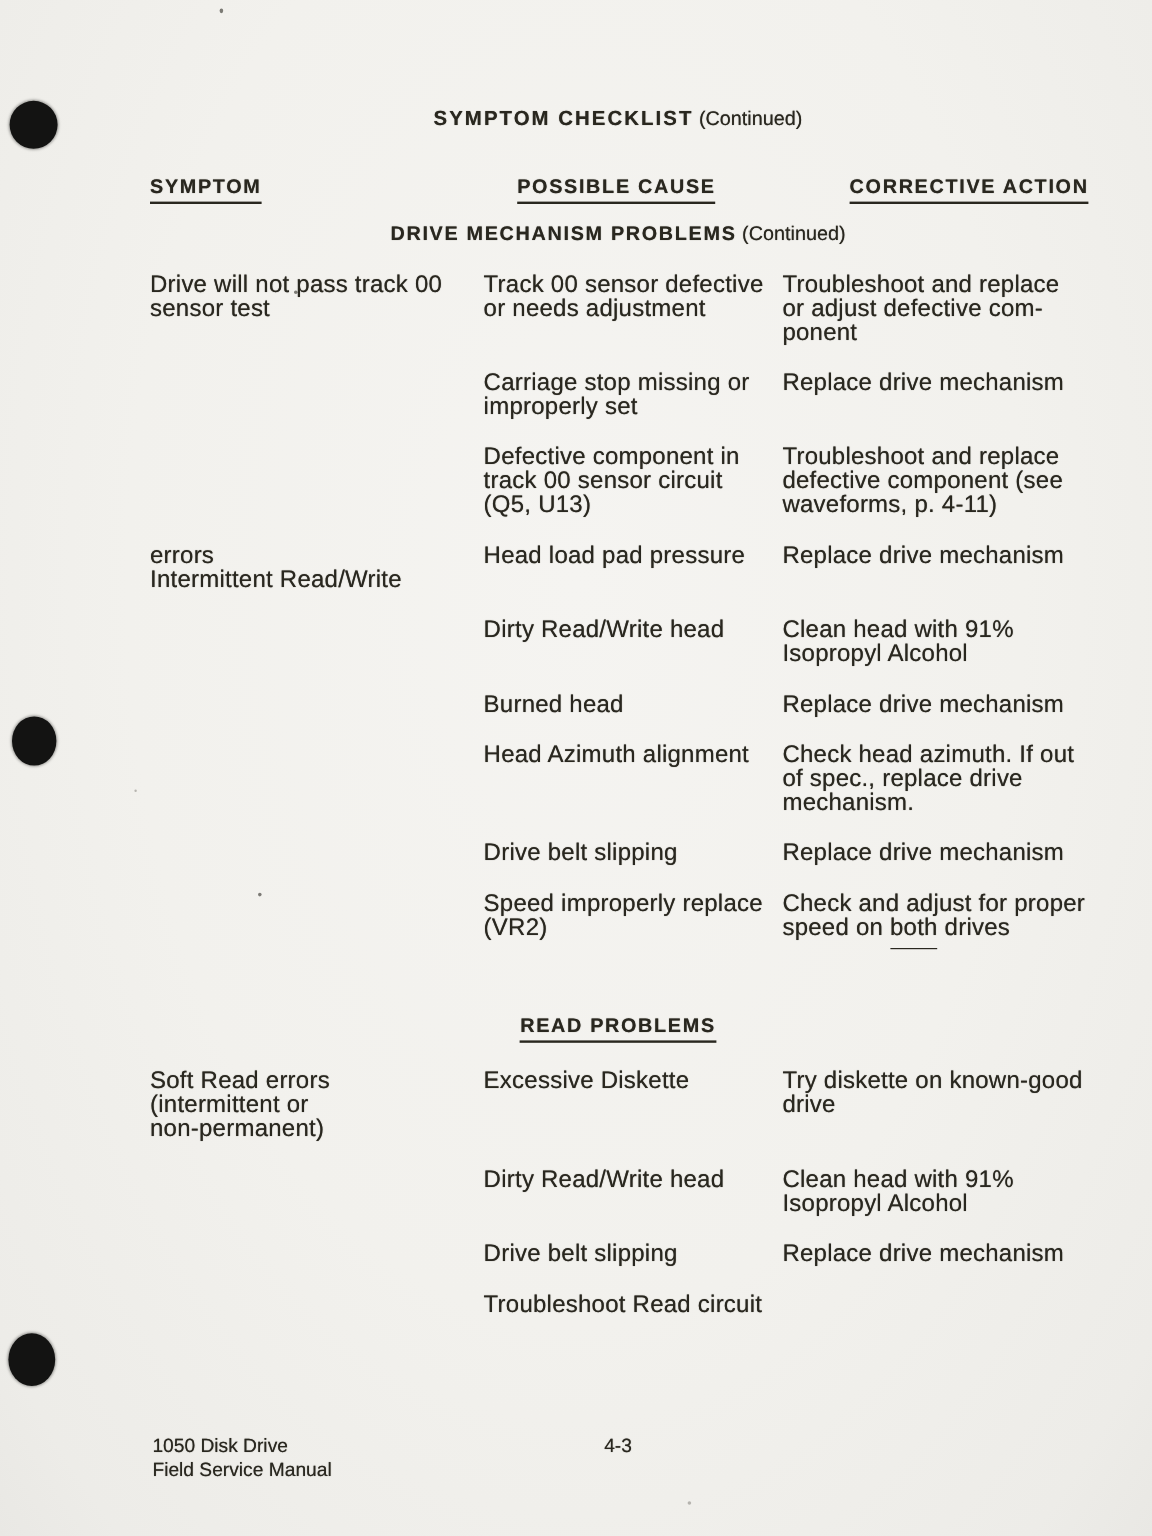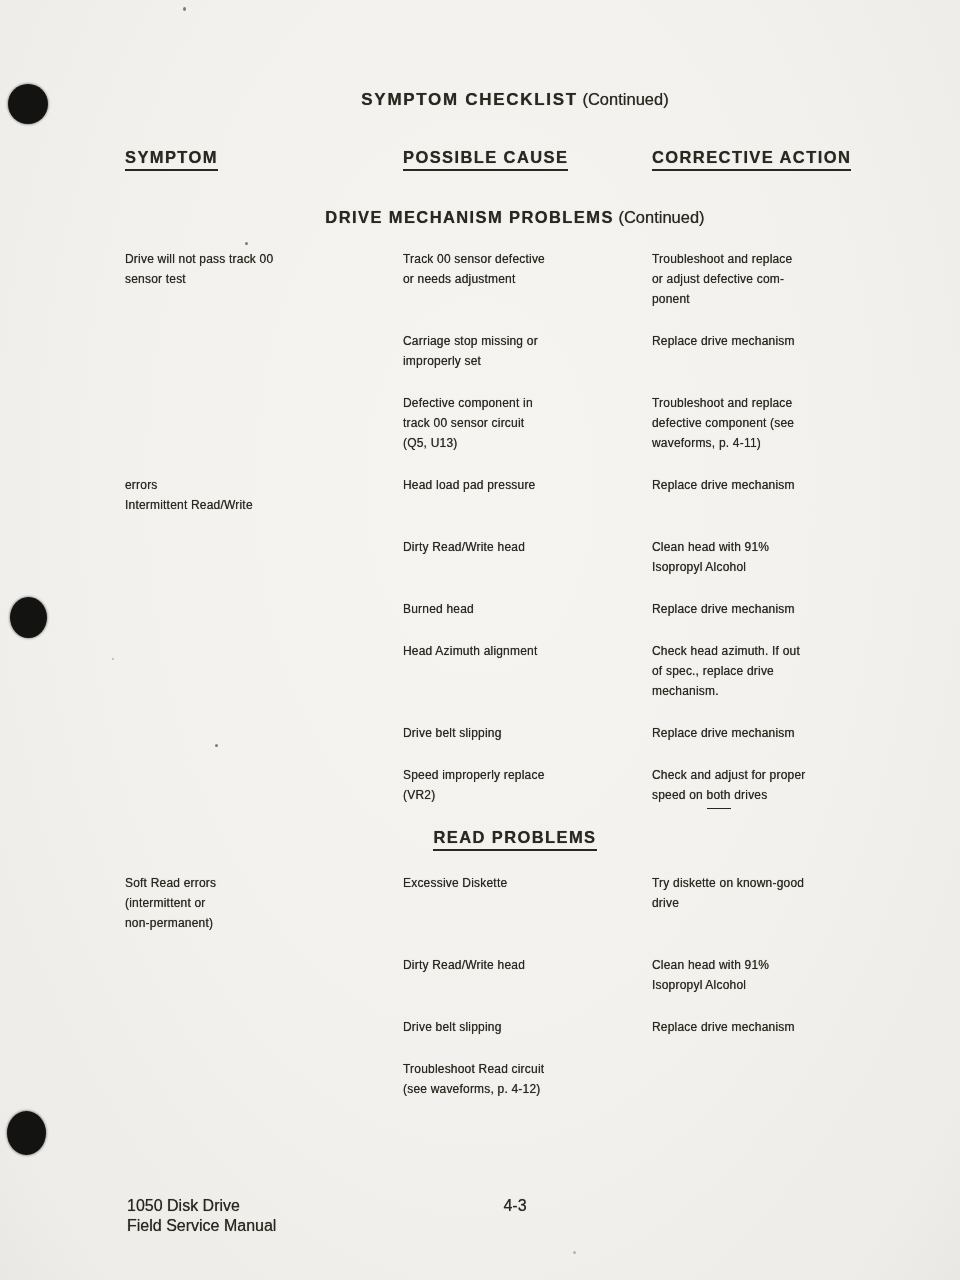--- a/index.html
+++ b/index.html
@@ -17,36 +17,37 @@
   .content{
     position:absolute; left:125px; top:10px; width:780px; height:100%;
   }
   .doc-title{
     margin-top:78px; text-align:center; font-size:16.5px; line-height:22px;
     margin-bottom:36px; white-space:nowrap;
   }
   .doc-title .b{ font-weight:bold; font-size:17px; letter-spacing:1.7px; }
   .colheads{
     display:grid; grid-template-columns:278px 249px 253px;
-    margin-bottom:36px;
+    margin-bottom:15px;
+    gap:28px;
   }
   .colhead{ font-weight:bold; font-size:16.5px; letter-spacing:1.4px; line-height:20px; }
   .colhead span{
     display:inline-block; border-bottom:2.5px solid #29271f; padding-bottom:2px;
   }
   .section{
     text-align:center; font-size:16.5px; line-height:20px; margin:0 0 22px 0; white-space:nowrap;
   }
-  .section .b{ font-weight:bold; letter-spacing:1.4px; }
+  .section .b{ font-weight:bold; letter-spacing:1.4px;margin-top:40px; }
   .section .b.uln-h{ border-bottom:2.5px solid #29271f; padding-bottom:2px; display:inline-block; }
   .row{
     display:grid; grid-template-columns:278px 249px 253px;
     margin-bottom:22px;
   }
-  .cell{ font-size:12px; line-height:20px; letter-spacing:0.2px; }
+  .cell{ font-size:20px; line-height:20px; letter-spacing:0.2px; }
   .cell .ln{ white-space:nowrap; }
   .uln{ border-bottom:1.8px solid #29271f; padding-bottom:6px; }
   .footer{
     position:absolute; left:0; top:1186px; width:780px; font-size:16px; line-height:20px;
   }
   .footer .doc-id{ position:absolute; left:2px; top:0; }
   .footer .pagenum{ position:absolute; left:0; top:0; width:100%; text-align:center; }
   .hole{
     position:absolute; background:#131312; border-radius:50%;
     box-shadow:0 0 2px 1px rgba(19,19,18,0.35);
@@ -214,21 +215,20 @@
             <div class="ln">Drive belt slipping</div>
           </div>
           <div class="cell ink">
             <div class="ln">Replace drive mechanism</div>
           </div>
         </div>
         <div class="row">
           <div class="cell ink"></div>
           <div class="cell ink">
             <div class="ln">Troubleshoot Read circuit</div>
-            <div class="ln">(see waveforms, p. 4-12)</div>
           </div>
         </div>
       </div>
 
     <div class="footer ink">
       <div class="doc-id">
         <div class="ln">1050 Disk Drive</div>
         <div class="ln">Field Service Manual</div>
       </div>
       <div class="pagenum">4-3</div>

